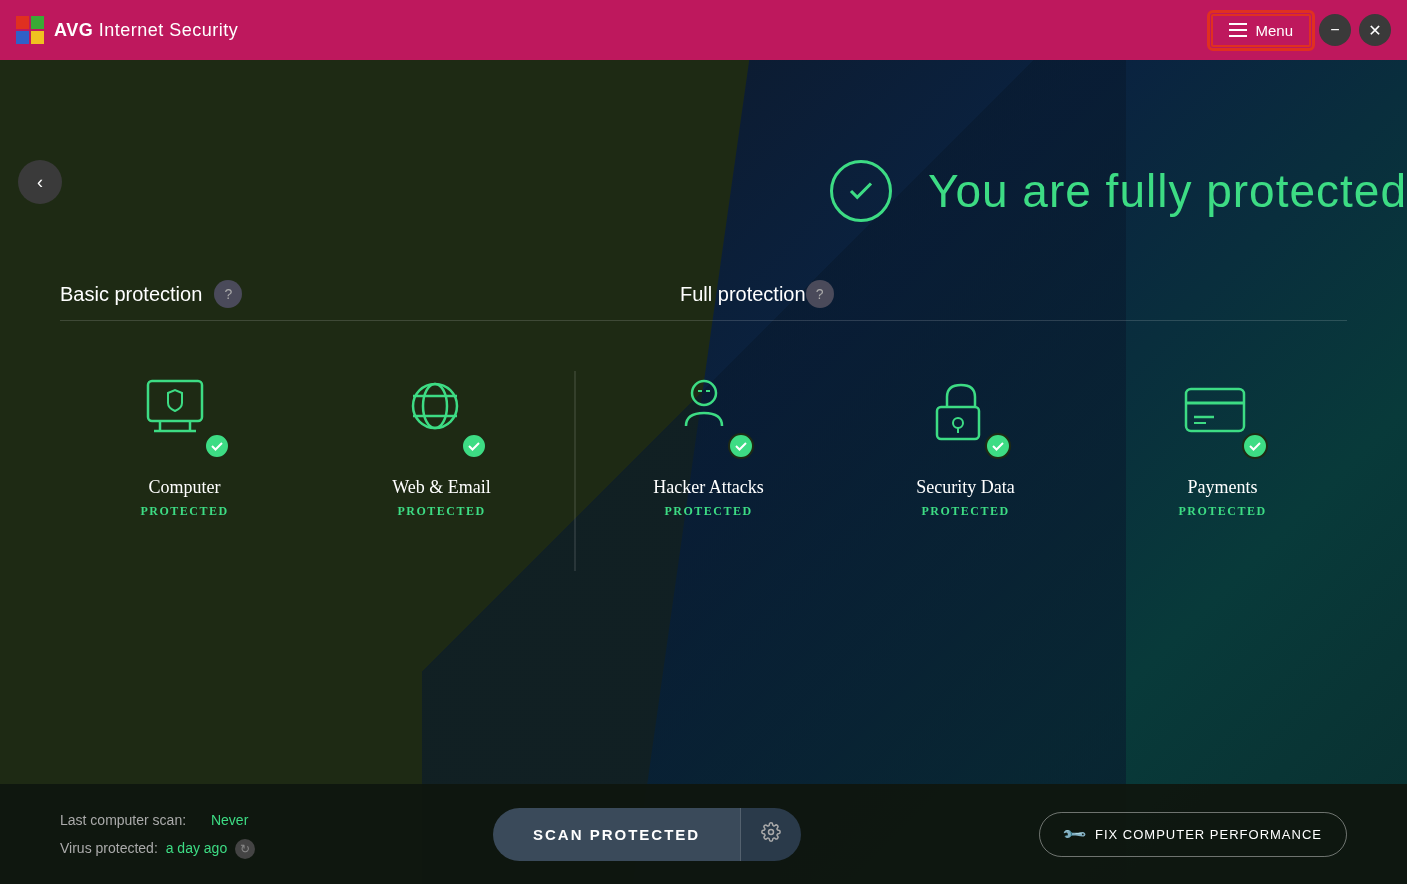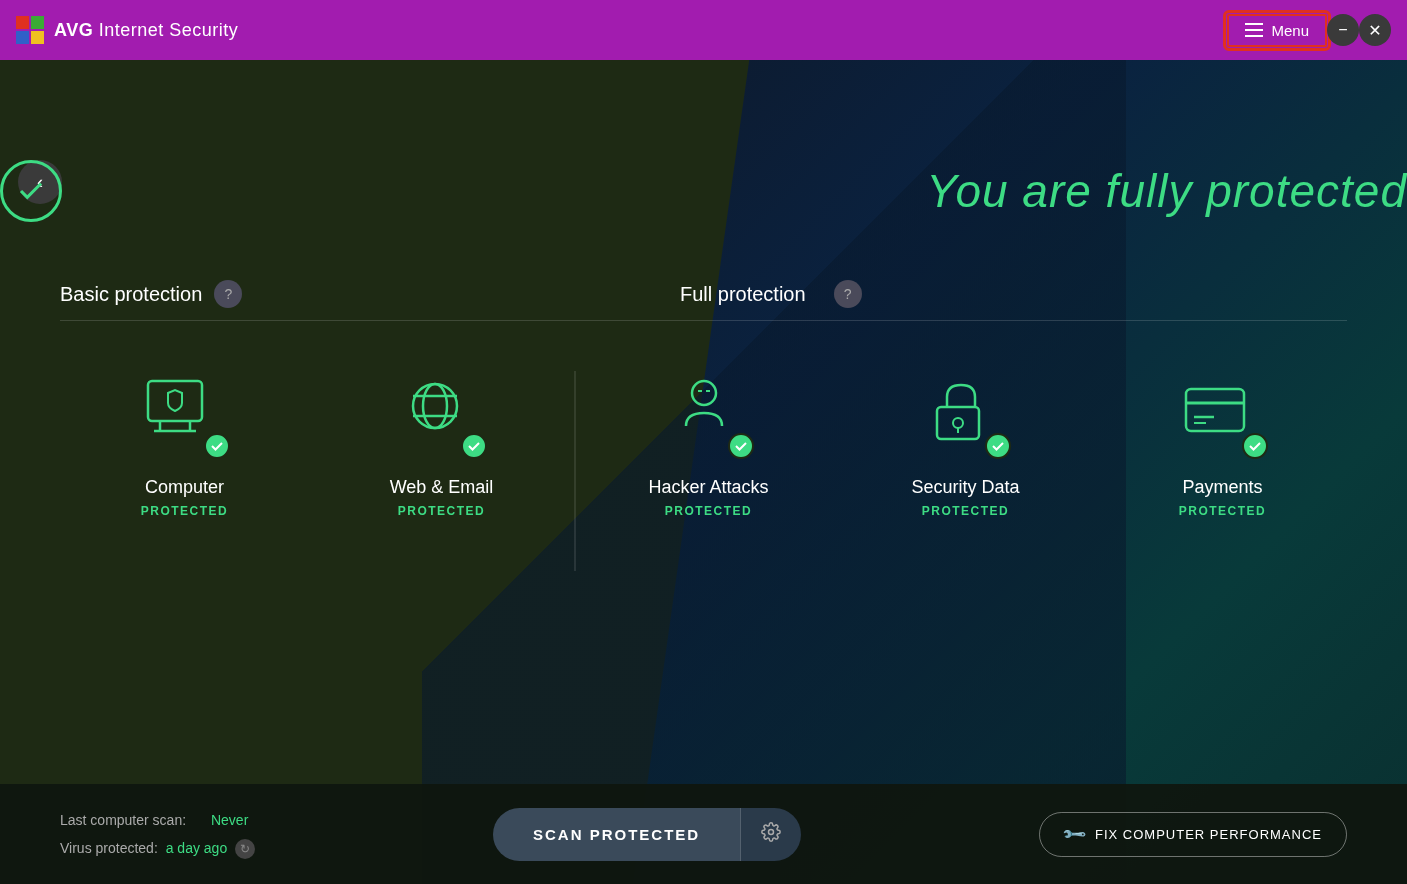--- a/index.html
+++ b/index.html
@@ -9,21 +9,21 @@
       overflow: hidden;
       font-family: 'Segoe UI', Arial, sans-serif;
       background: #1a2a1a;
       position: relative;
     }
 
     
     .titlebar {
       width: 100%;
       height: 60px;
-      background: #a21caf;
+      background: #be185d;
       display: flex;
       align-items: center;
       justify-content: space-between;
       padding: 0 16px;
       position: relative;
       z-index: 10;
     }
     .titlebar-left {
       display: flex;
       align-items: center;
@@ -43,20 +43,21 @@
     .logo-y { background: #f0c020; }
     .app-title {
       color: #ffffff;
       font-size: 18px;
       font-weight: 400;
       letter-spacing: 0.5px;
     }
     .titlebar-right {
       display: flex;
       align-items: center;
+      gap: 8px;
     }
     .menu-btn {
       display: flex;
       align-items: center;
       gap: 8px;
       background: transparent;
       border: 2px solid #e03020;
       color: #ffffff;
       padding: 6px 16px;
       cursor: pointer;
@@ -145,25 +146,24 @@
     }
 
     
     .protected-header {
       position: absolute;
       top: 60px;
       left: 0;
       right: 0;
       display: flex;
       align-items: center;
-      justify-content: space-between;
+      justify-content: flex-end;
       gap: 36px;
       padding-top: 40px;
       z-index: 5;
-      font-style: italic;
     }
     .check-circle {
       width: 62px;
       height: 62px;
       border-radius: 50%;
       border: 3px solid #3ddc84;
       display: flex;
       align-items: center;
       justify-content: center;
       color: #3ddc84;
@@ -196,21 +196,21 @@
     .section-header-basic {
       flex: 0 0 560px;
       display: flex;
       align-items: center;
       gap: 12px;
     }
     .section-header-full {
       flex: 1;
       display: flex;
       align-items: center;
-      gap: 28px;
+      gap: 0;
       padding-left: 60px;
     }
     .section-label {
       color: #ffffff;
       font-size: 20px;
       font-weight: 500;
     }
     .help-btn {
       width: 28px;
       height: 28px;
@@ -224,20 +224,21 @@
       align-items: center;
       justify-content: center;
     }
 
     
     .protection-items {
       display: flex;
       align-items: flex-start;
       margin-top: 30px;
       gap: 8px;
+      font-family: Liberation Serif, serif;
     }
 
     .protection-item {
       flex: 1;
       display: flex;
       flex-direction: column;
       align-items: center;
       padding: 20px 10px 30px;
       cursor: pointer;
       border-radius: 8px;

